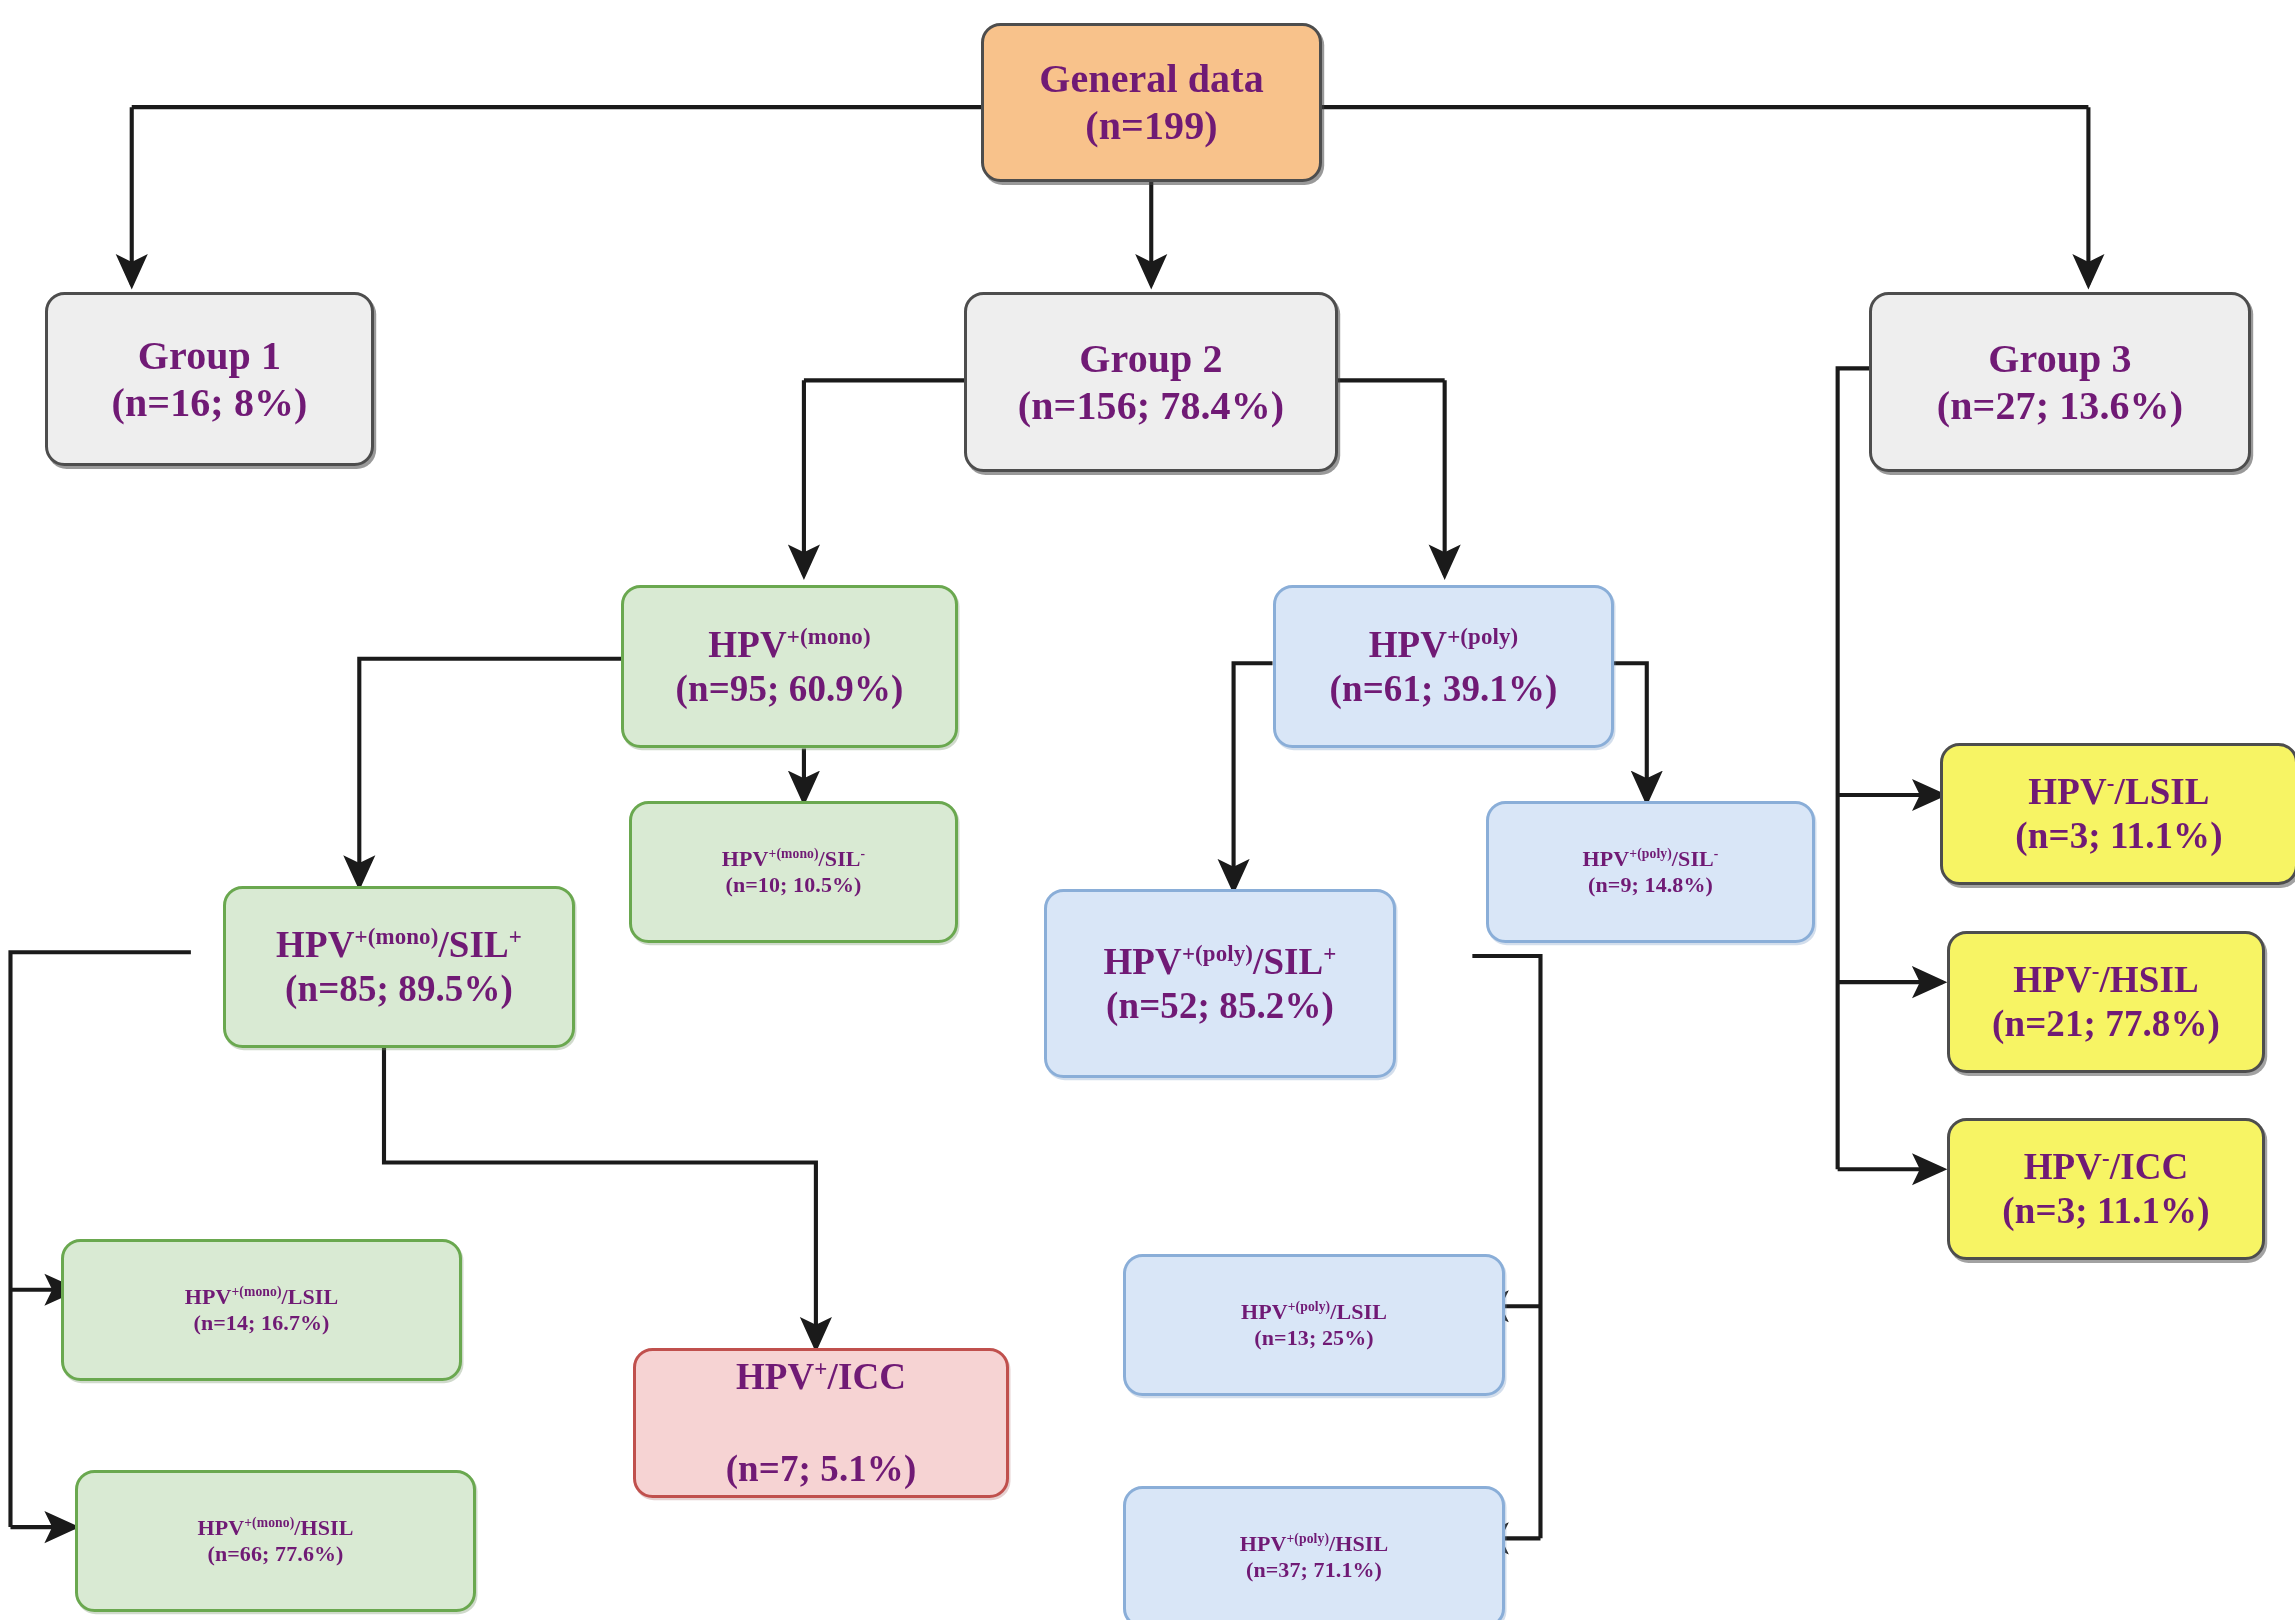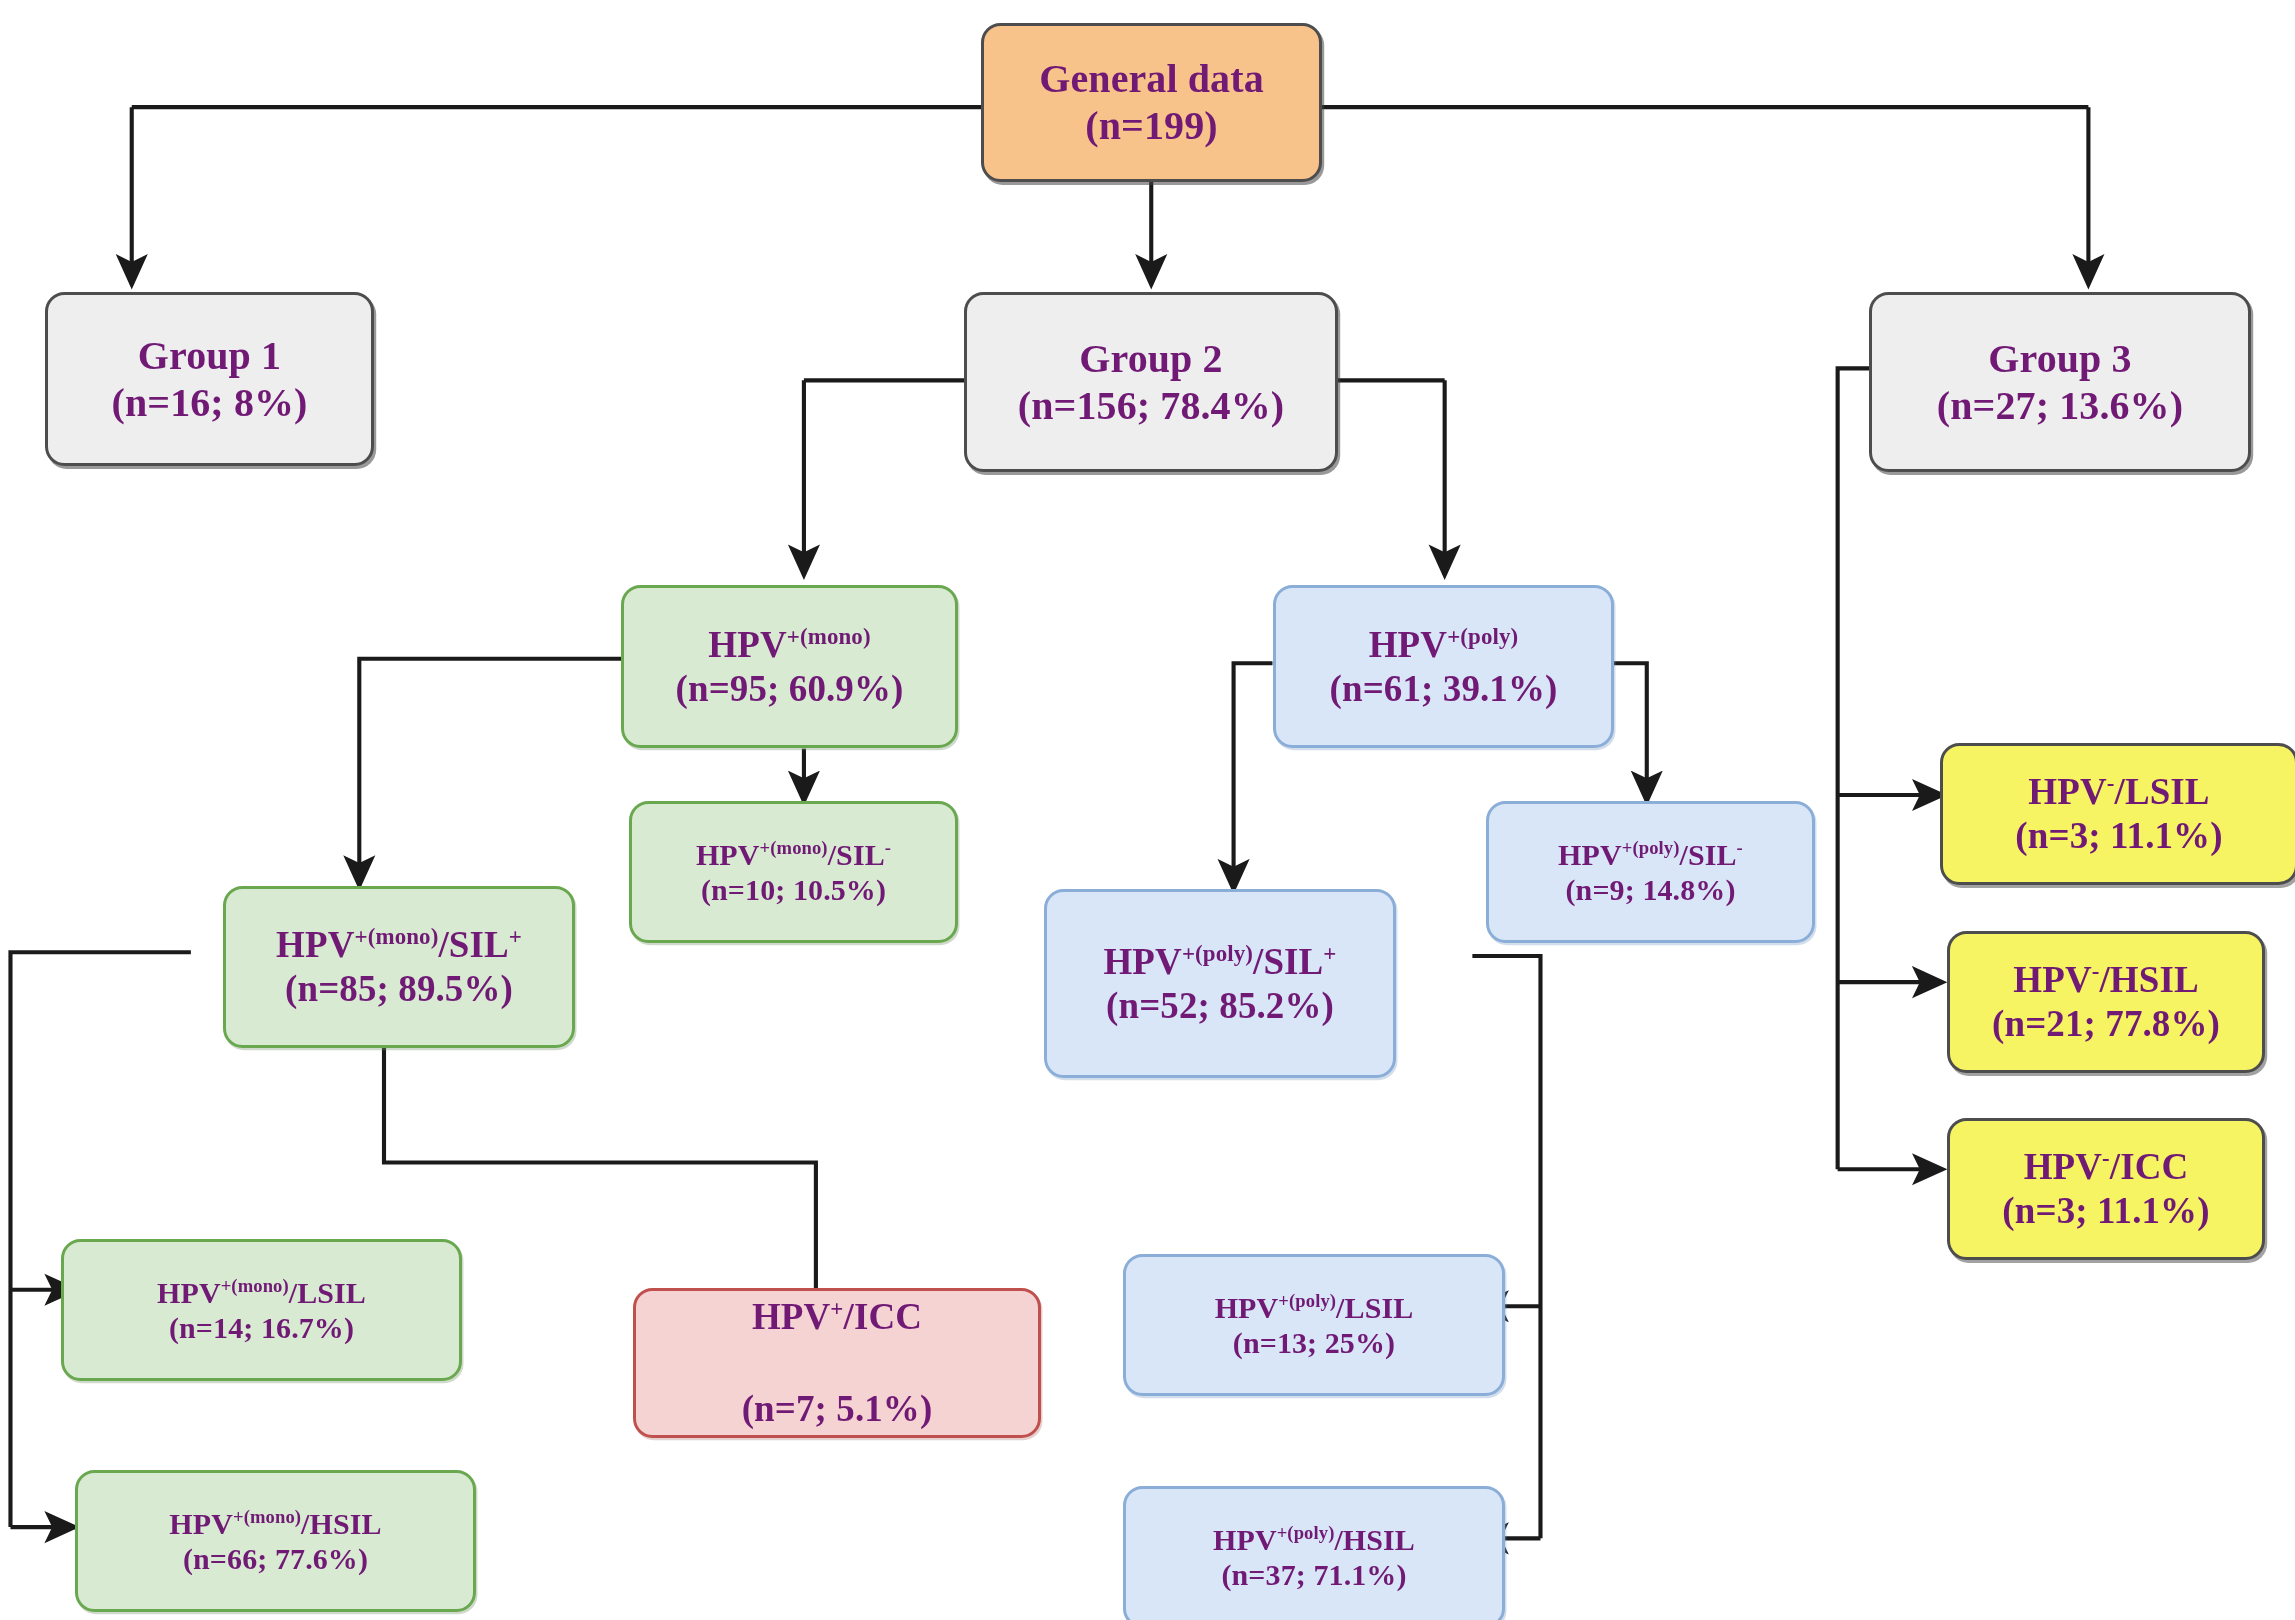--- a/index.html
+++ b/index.html
@@ -15,21 +15,21 @@
   .node .l2{display:block;white-space:nowrap;}
   .node sup{font-size:0.62em;vertical-align:super;line-height:0;}
   .n-root   {background:#f8c28b;border-color:#4d4d4d;box-shadow:2.2px 3px 0 rgba(70,70,70,.55);}
   .n-gray   {background:#eeeeee;border-color:#4d4d4d;box-shadow:2.2px 3px 0 rgba(70,70,70,.55);}
   .n-green  {background:#d9ead3;border-color:#6aa84f;box-shadow:1.5px 2.2px 0 rgba(120,150,110,.35);}
   .n-blue   {background:#d9e6f7;border-color:#8aaed8;box-shadow:1.5px 2.2px 0 rgba(130,160,200,.35);}
   .n-yellow {background:#f7f464;border-color:#4d4d4d;box-shadow:2.2px 3px 0 rgba(70,70,70,.5);}
   .n-red    {background:#f6d3d3;border-color:#c0504d;box-shadow:1.5px 2.2px 0 rgba(180,120,120,.35);}
   .fs-big   {font-size:40px;}
   .fs-mid   {font-size:37px;}
-  .fs-sm    {font-size:30px;}
+  .fs-sm    {font-size:22px;}
 </style>
 </head>
 <body>
 
 <div id="stage">
 
   <svg id="edges" viewBox="0 0 3066 2164" xmlns="http://www.w3.org/2000/svg">
     <defs>
       <marker id="ah" markerWidth="9" markerHeight="9" refX="7.4" refY="4.5" orient="auto" markerUnits="strokeWidth">
         <path d="M0,0.6 L8.6,4.5 L0,8.4 L1.9,4.5 Z" fill="#1a1a1a"></path>
@@ -155,21 +155,21 @@
     <span class="l2">(n=13; 25%)</span>
   </div>
 
   <div class="node n-blue fs-sm" style="left:1123px;top:1486px;width:382px;height:142px;">
     <span class="l1">
       <span>HPV</span><sup>+(poly)</sup><span>/HSIL</span>
     </span>
     <span class="l2">(n=37; 71.1%)</span>
   </div>
 
-  <div class="node n-red fs-mid" style="left:633px;top:1288px;width:408px;height:150px;gap:48px;">
+  <div class="node n-red fs-mid" style="left:633px;top:1348px;width:376px;height:150px;gap:48px;">
     <span class="l1">
       <span>HPV</span><sup>+</sup><span>/ICC</span>
     </span>
     <span class="l2">(n=7; 5.1%)</span>
   </div>
 
   <div class="node n-yellow fs-mid" style="left:1919px;top:743px;width:358px;height:142px;margin-left:21px;">
     <span class="l1">
       <span>HPV</span><sup>-</sup><span>/LSIL</span>
     </span>

